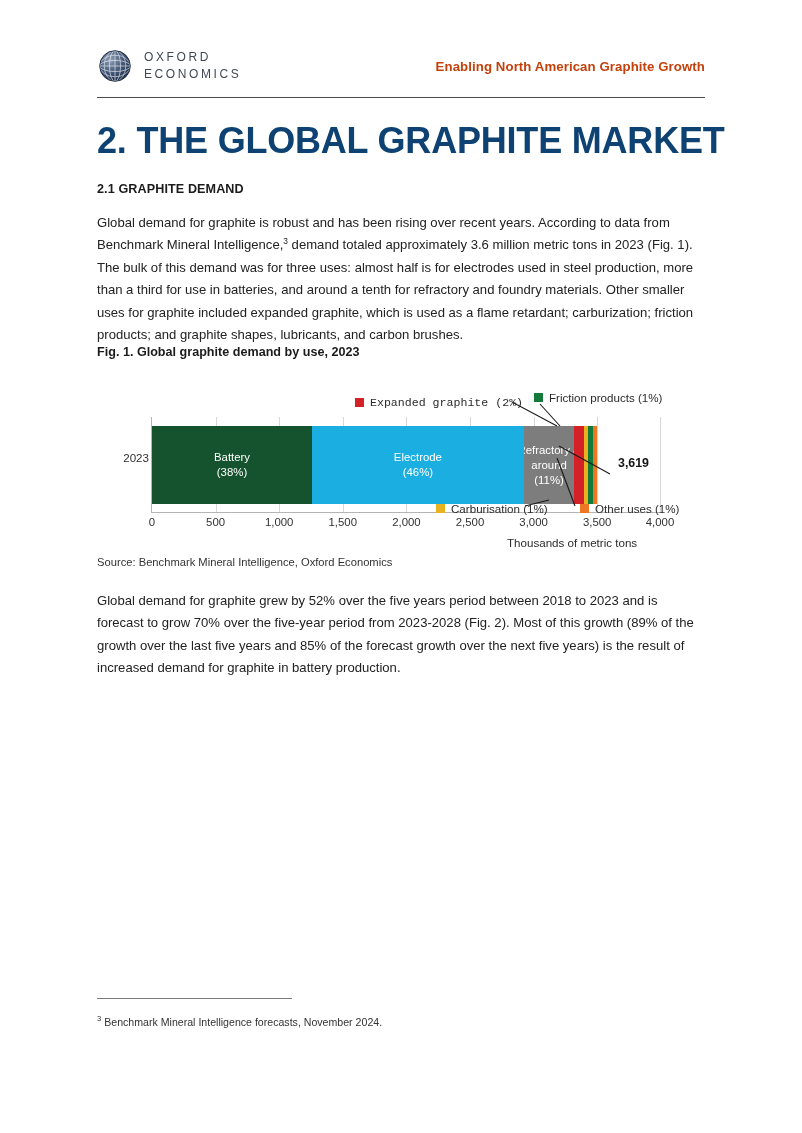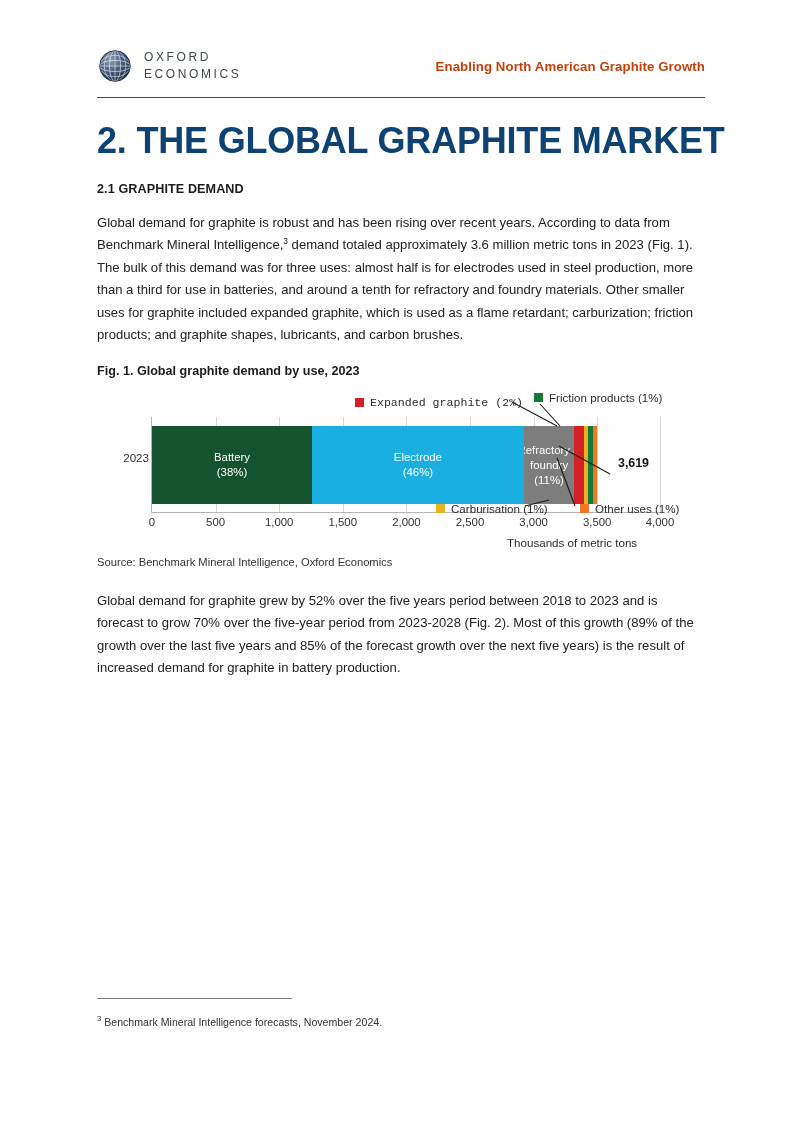--- a/index.html
+++ b/index.html
@@ -101,21 +101,21 @@
   sup.fn {
     font-size: 8.4px;
     vertical-align: super;
     line-height: 0;
   }
 
   
   .fig-title {
     position: absolute;
     left: 97px;
-    top: 364px;
+    top: 345px;
     font-size: 12.6px;
     font-weight: bold;
     color: #1b1b1b;
   }
   .fig-source {
     position: absolute;
     left: 97px;
     top: 556px;
     font-size: 11.2px;
     color: #333333;
@@ -321,21 +321,21 @@
       <div class="seg" style="width:160px;background:#14532d">
         <span class="seg-lbl">Battery</span>
         <span class="seg-lbl">(38%)</span>
       </div>
       <div class="seg" style="width:211.8px;background:#1aafe0">
         <span class="seg-lbl">Electrode</span>
         <span class="seg-lbl">(46%)</span>
       </div>
       <div class="seg" style="width:50.6px;background:#7d7d7d">
         <span class="seg-lbl">Refractory &amp;</span>
-        <span class="seg-lbl">foundry</span>
+        <span class="seg-lbl">around</span>
         <span class="seg-lbl">(11%)</span>
       </div>
       <div class="seg" style="width:9.2px;background:#d42027"></div>
       <div class="seg" style="width:4.6px;background:#e8b221"></div>
       <div class="seg" style="width:4.6px;background:#137a3a"></div>
       <div class="seg" style="width:4.6px;background:#ee7724"></div>
     </div>
 
     <div class="bar-total">3,619</div>
 

